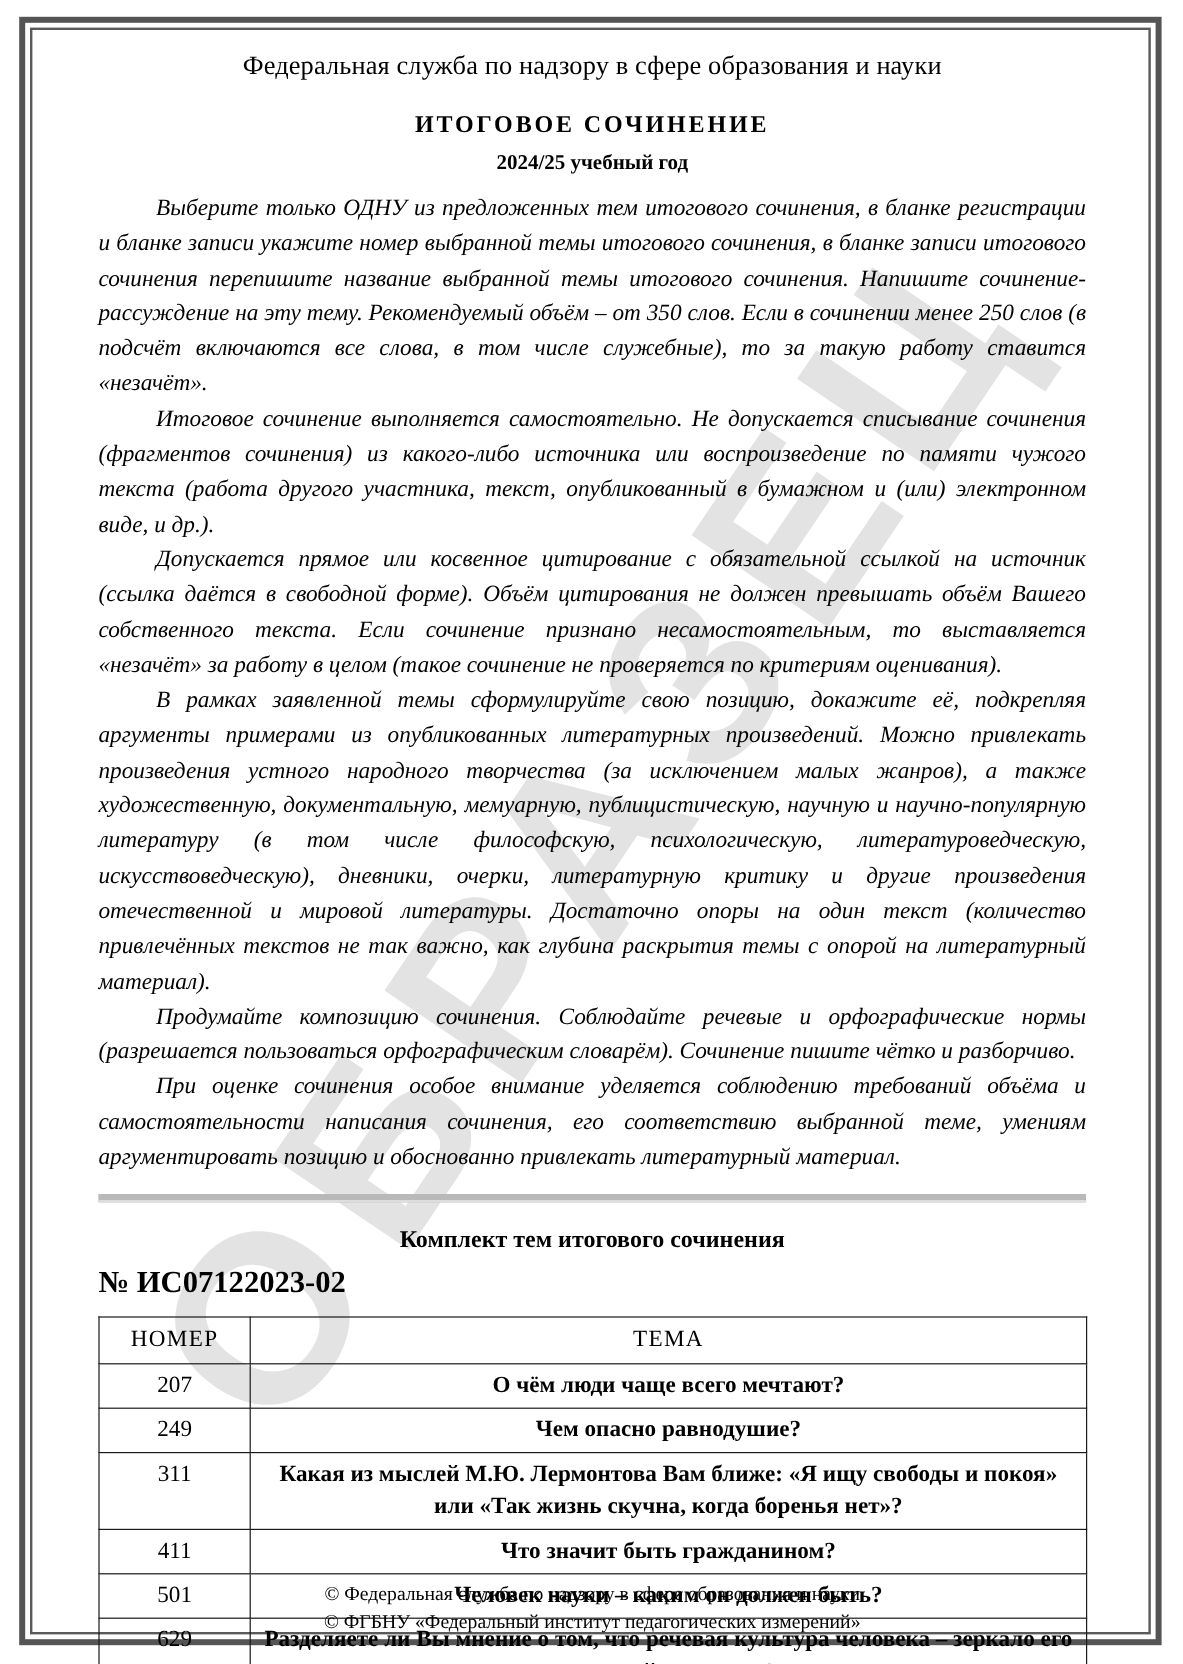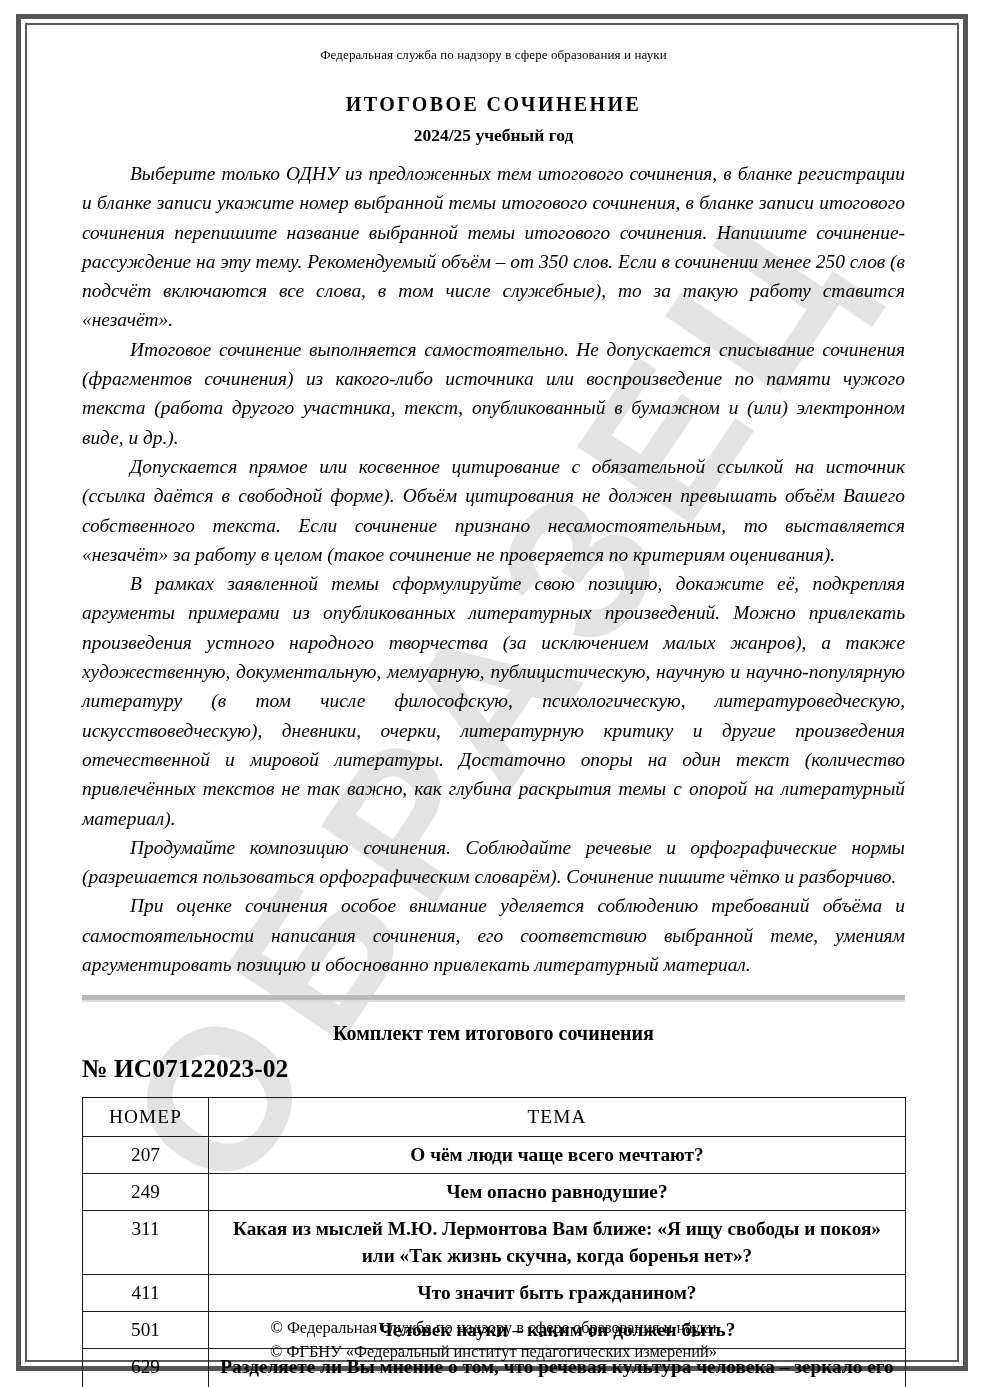--- a/index.html
+++ b/index.html
@@ -69,21 +69,21 @@
     position: absolute;
     left: 82px;
     top: 42px;
     width: 823px;
     z-index: 2;
   }
 
   
   .org-line {
     text-align: center;
-    font-size: 13px;
+    font-size: 22px;
     line-height: 26px;
     letter-spacing: 0.1px;
   }
   .doc-title {
     text-align: center;
     font-weight: bold;
     font-size: 20px;
     letter-spacing: 2.4px;
     margin-top: 25px;
   }

